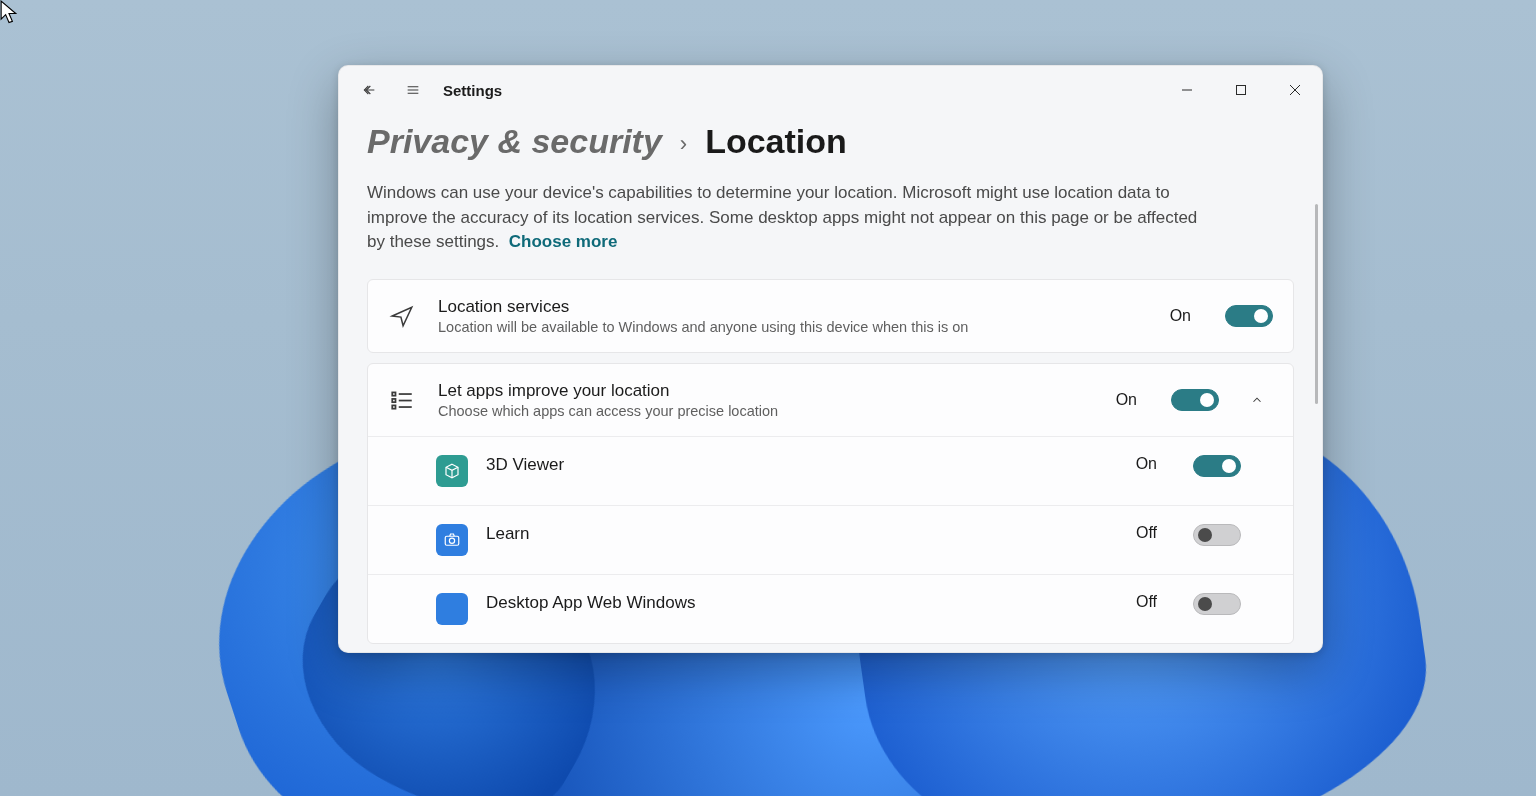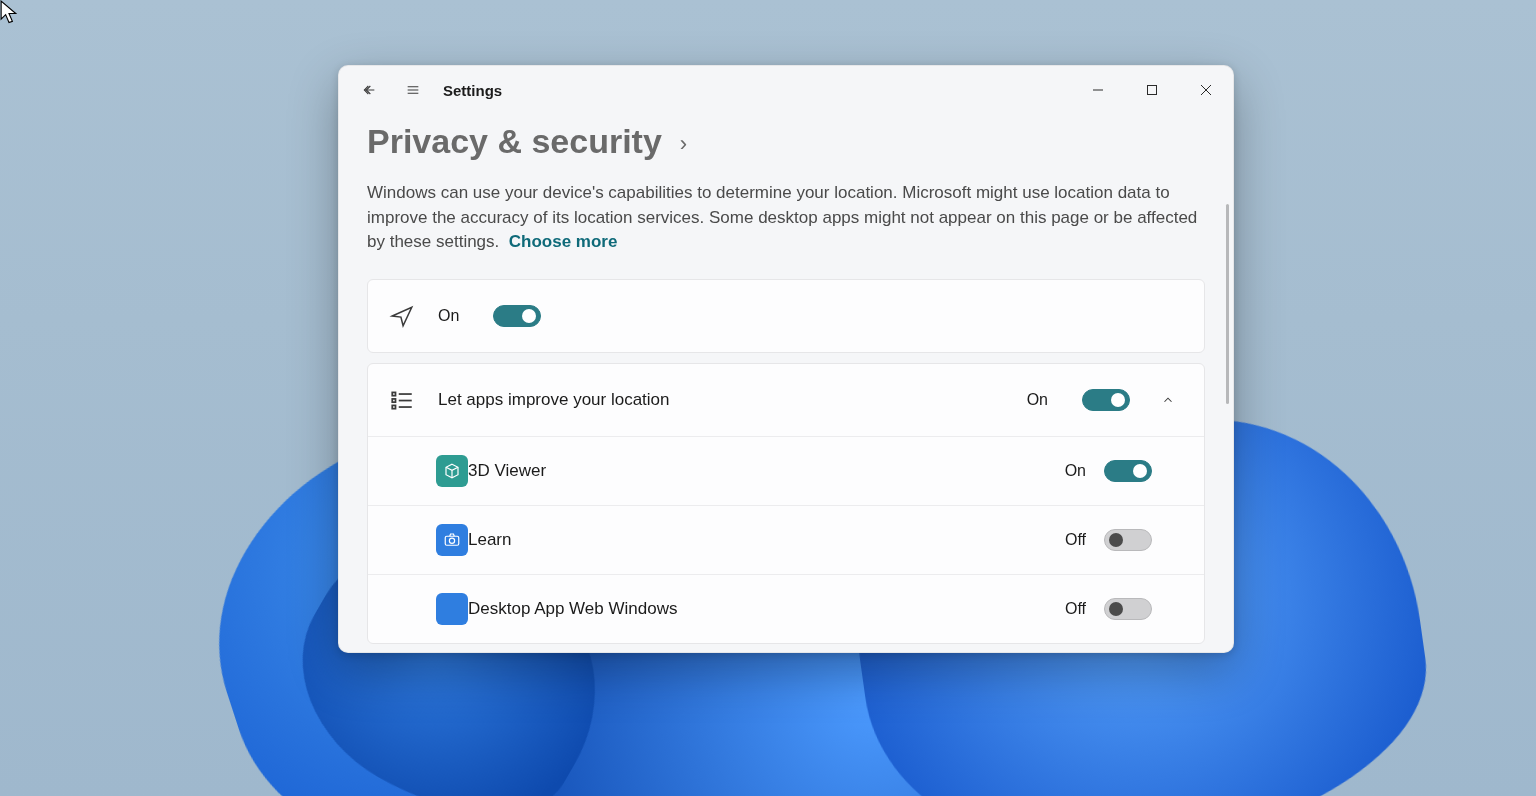--- a/index.html
+++ b/index.html
@@ -21,21 +21,21 @@
 
   .cursor {
     position: absolute; left: 0; top: 0; width: 18px; height: 24px; z-index: 50;
   }
   .cursor svg { display: block; }
 
   .window {
     position: absolute;
     left: 338px;
     top: 65px;
-    width: 896px;
+    width: 985px;
     height: 588px;
     background: #f5f6f8;
     border-radius: 10px;
     box-shadow: 0 18px 50px rgba(0,0,0,0.30), 0 2px 8px rgba(0,0,0,0.15);
     overflow: hidden;
     border: 1px solid rgba(0,0,0,0.06);
   }
 
   .titlebar {
     height: 48px;
@@ -63,21 +63,21 @@
     position: absolute;
     right: 4px; top: 90px; width: 3px; height: 200px;
     background: rgba(0,0,0,0.25);
     border-radius: 2px;
   }
 
   .breadcrumb {
     display: flex; align-items: baseline; gap: 18px;
     margin-top: 8px;
   }
-  .breadcrumb .parent { font-size: 34px; font-weight: 600; color: #6a6a6a; }
+  .breadcrumb .parent { font-size: 34px; font-weight: 600; color: #6a6a6a; font-style: italic; }
   .breadcrumb .chev { font-size: 22px; color: #6a6a6a; position: relative; top: -2px;}
   .breadcrumb .current { font-size: 34px; font-weight: 600; color: #1a1a1a; }
 
   .page-desc {
     margin-top: 20px;
     font-size: 17px;
     line-height: 1.45;
     color: #4a4a4a;
     max-width: 840px;
   }
@@ -117,22 +117,23 @@
   .toggle.on .knob { left: auto; right: 4px; background: #ffffff; }
 
   .expander-caret {
     width: 32px; height: 32px; display: flex; align-items: center; justify-content: center;
     color: #3a3a3a; margin-left: 6px;
   }
   .expander-caret svg { width: 14px; height: 14px; }
 
   .app-list { border-top: 1px solid #ececee; }
   .app-row {
-    display: flex; align-items: center;
+    display: flex; align-items: flex-start;
     padding: 18px 52px 18px 68px;
+    gap: 18px;
     border-top: 1px solid #ececee;
   }
   .app-row:first-child { border-top: none; }
   .app-icon {
     width: 32px; height: 32px; border-radius: 6px; display: flex; align-items: center; justify-content: center;
     color: #fff;
   }
   .app-icon.viewer { background: #2e9c92; }
   .app-icon.camera { background: #2f7ee0; }
   .app-icon.generic { background: #2f7ee0; }
@@ -193,35 +194,40 @@
       </div>
     </div>
   </div>
 
   <div class="content">
     <div class="scroll-indicator"></div>
 
     <div class="breadcrumb">
       <span class="parent">Privacy &amp; security</span>
       <span class="chev">›</span>
+      <span class="current">Location</span>
     </div>
 
     <p class="page-desc">
       <span>Windows can use your device's capabilities to determine your location. Microsoft might use location data to improve the accuracy of its location services. Some desktop apps might not appear on this page or be affected by these settings.</span>
       &nbsp;<span class="learn-more">Choose more</span>
     </p>
 
     <div class="cards">
 
       <div class="card">
         <div class="card-row">
           <div class="card-icon">
             <svg viewBox="0 0 24 24" fill="none" stroke="currentColor" stroke-width="1.4">
                 <path d="M3 12 L21 4 L13 21 L11 13 Z"></path>
               </svg>
+          </div>
+          <div class="card-text">
+            <div class="card-title">Location services</div>
+            <div class="card-sub">Location will be available to Windows and anyone using this device when this is on</div>
           </div>
           <span class="toggle-label">On</span>
           <div class="toggle on">
               <div class="knob"></div>
             </div>
         </div>
       </div>
 
       <div class="card">
         <div class="card-row">
@@ -230,20 +236,21 @@
               <rect x="3" y="5" width="3" height="3"></rect>
                 <line x1="9" y1="6.5" x2="21" y2="6.5"></line>
               <rect x="3" y="11" width="3" height="3"></rect>
                 <line x1="9" y1="12.5" x2="21" y2="12.5"></line>
               <rect x="3" y="17" width="3" height="3"></rect>
                 <line x1="9" y1="18.5" x2="21" y2="18.5"></line>
             </svg>
           </div>
           <div class="card-text">
             <div class="card-title">Let apps improve your location</div>
+            <div class="card-sub">Choose which apps can access your precise location</div>
           </div>
           <span class="toggle-label">On</span>
           <div class="toggle on">
               <div class="knob"></div>
             </div>
           <div class="expander-caret">
             <svg viewBox="0 0 24 24" fill="none" stroke="currentColor" stroke-width="1.8">
                 <path d="M6 15 L12 9 L18 15"></path>
               </svg>
           </div>

